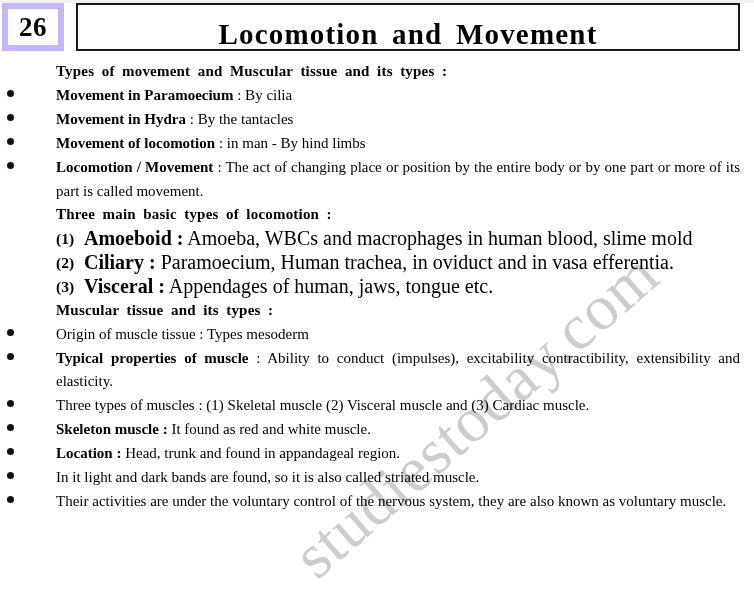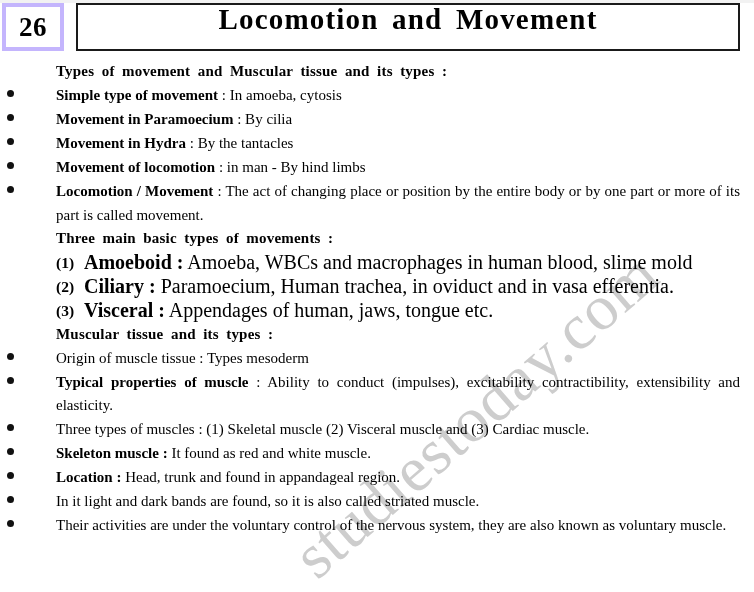--- a/index.html
+++ b/index.html
@@ -37,42 +37,42 @@
     left: 2px;
     width: 740px;
     height: 50px;
   }
   .chapter-num-box {
     position: absolute;
     left: 0;
     top: 0;
     width: 62px;
     height: 48px;
-    border: 4px solid #c4b5fd;
+    border: 6px solid #c4b5fd;
     box-sizing: border-box;
     display: flex;
     align-items: center;
     justify-content: center;
   }
   .chapter-num {
     font-size: 27px;
     font-weight: bold;
     line-height: 1;
     letter-spacing: 0.5px;
   }
   .title-box {
     position: absolute;
     left: 74px;
     top: 0;
     width: 664px;
     height: 48px;
     border: 2px solid #1a1a1a;
     box-sizing: border-box;
     display: flex;
-    align-items: flex-start;
+    align-items: flex-end;
     justify-content: center;
   }
   .title-text {
     font-size: 29px;
     font-weight: bold;
     letter-spacing: 1.2px;
     word-spacing: 5px;
     line-height: 1;
     white-space: nowrap;
   }
@@ -179,42 +179,38 @@
 
   <div class="content">
 
     <div class="line-row heading-line">
       <p class="para nojust">Types of movement and Muscular tissue and its types :</p>
     </div>
 
     <div id="bullets-1">
         <div class="line-row">
           <span class="bullet"></span>
-          <p class="para"><span class="b">Simple type of movement</span><span> : In amoeba, cytosis</span></p>
-        </div>
-        <div class="line-row">
-          <span class="bullet"></span>
           <p class="para"><span class="b">Movement in Paramoecium</span><span> : By cilia</span></p>
         </div>
         <div class="line-row">
           <span class="bullet"></span>
           <p class="para"><span class="b">Movement in Hydra</span><span> : By the tantacles</span></p>
         </div>
         <div class="line-row">
           <span class="bullet"></span>
           <p class="para"><span class="b">Movement of locomotion</span><span> : in man - By hind limbs</span></p>
         </div>
         <div class="line-row">
           <span class="bullet"></span>
           <p class="para"><span class="b">Locomotion / Movement</span><span> : The act of changing place or position by the entire body or by one part or more of its part is called movement.</span></p>
         </div>
       </div>
 
     <div class="line-row heading-line">
-      <p class="para nojust">Three main basic types of movements :</p>
+      <p class="para nojust">Three main basic types of locomotion :</p>
     </div>
 
     <div id="numbered-list">
         <div class="numbered">
           <span class="num">(1)</span>
           <span class="numbody"><span class="b">Amoeboid :</span><span> Amoeba, WBCs and macrophages in human blood, slime mold</span></span>
         </div>
         <div class="numbered">
           <span class="num">(2)</span>
           <span class="numbody"><span class="b">Ciliary :</span><span> Paramoecium, Human trachea, in oviduct and in vasa efferentia.</span></span>

